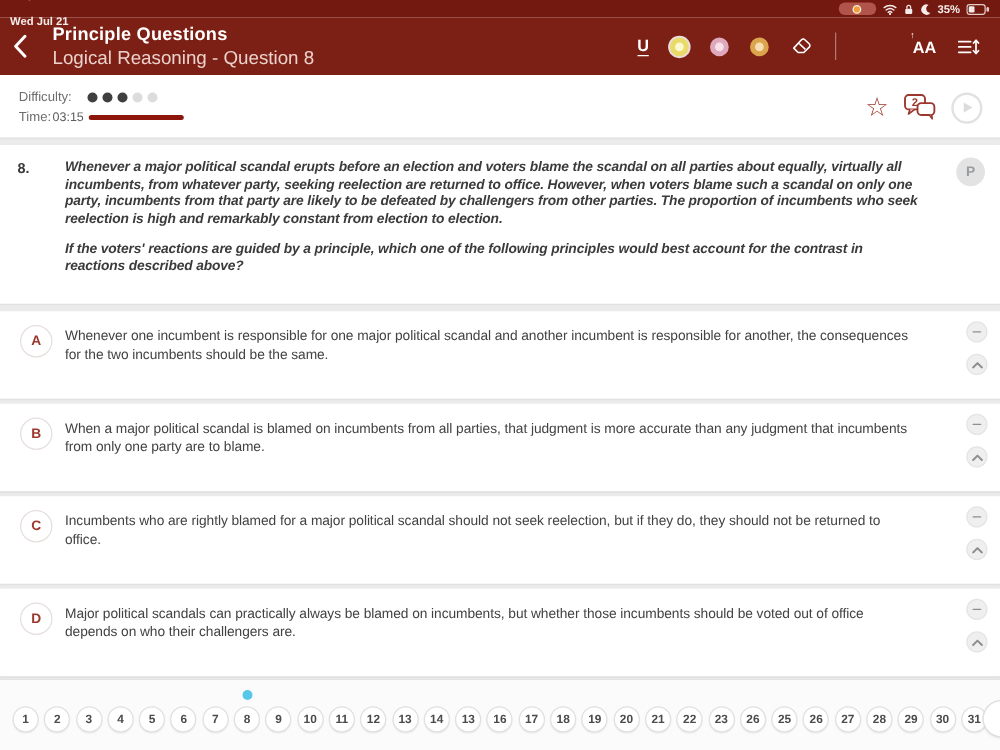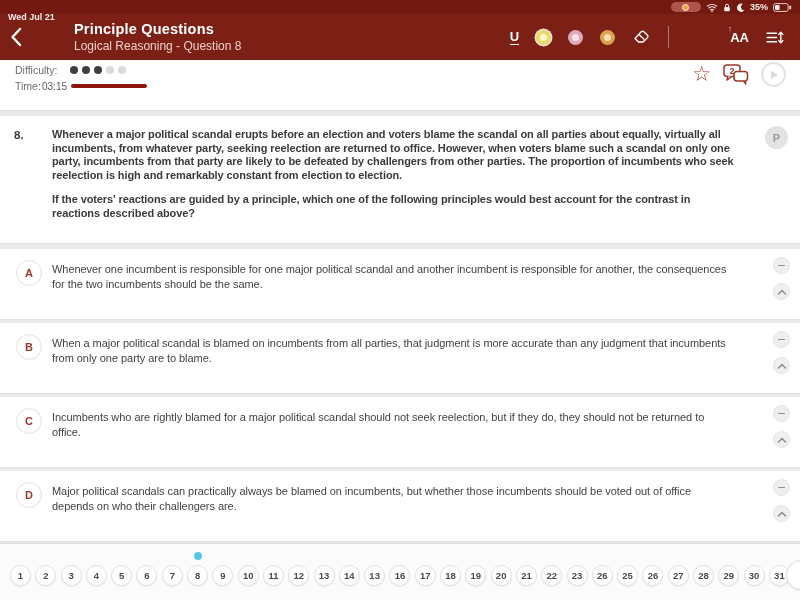--- a/index.html
+++ b/index.html
@@ -21,45 +21,45 @@
   .sb-left{ display:flex; gap:10px;flex-direction:column; }
   .sb-right{ display:flex; align-items:center; gap:5px; }
   .rec-pill{ width:30px; height:10px; border-radius:5px; background:#b1554a;
     display:inline-flex; align-items:center; justify-content:center; }
   .rec-dot{ width:7px; height:7px; border-radius:50%; background:#eda03b; border:1.5px solid #f7efdf; }
   .sb-right svg{ display:block; }
 
   
   .appbar{
     height:46px; background:var(--header-red,#7c1f15);
-    display:flex; align-items:center; padding:0 16px 0 10px; color:#fff;gap:32px;
+    display:flex; align-items:center; padding:0 16px 0 10px; color:#fff;
   }
   .back{ width:26px; height:32px; display:flex; align-items:center; }
   .titles{ margin-left:6px; flex:1; }
   .title{ font-size:14.5px; font-weight:bold; letter-spacing:.2px; }
-  .subtitle{ font-size:12px; color:#ecd2cc; margin-top:2px; }
+  .subtitle{ font-size:15px; color:#ecd2cc; margin-top:2px; }
   .toolbar{ display:flex; align-items:center; gap:17px; }
   .tool.underline{
     color:#fff; font-size:13px; font-weight:bold;
     border-bottom:1.5px solid #fff; padding-bottom:1px; line-height:1;
   }
   .hl{ width:15px; height:15px; border-radius:50%; }
   .hl-yellow{ border:4px solid #e9da69; background:#fcf9cf; }
   .hl-pink  { border:4px solid #dfa9bc; background:#f8e1ea; }
   .hl-orange{ border:4px solid #dca54d; background:#f6dfb4; }
   .hl.selected{ box-shadow:0 0 0 1.5px rgba(255,255,255,.85); }
   .divider{ width:1px; height:22px; background:rgba(255,255,255,.4); }
   .aa{ position:relative; color:#fff; font-size:13px; font-weight:bold; line-height:1;margin-left:44px; }
   .aa-arrow{ position:absolute; top:-6px; left:-2px; font-size:7px; font-weight:normal; }
   .spacing svg{ display:block; }
 
   
   .metabar{
     height:50px; background:#fff; display:flex; justify-content:space-between;
-    align-items:flex-start; padding:2px 14px 0 15px;
+    align-items:center; padding:2px 14px 0 15px;
     box-shadow:0 1px 1px rgba(0,0,0,.05);
   }
   .meta-row{ display:flex; align-items:center; height:16px; }
   .lbl{ font-size:10.5px; color:#6d6d6d; }
   .lbl-diff{ width:55px; }
   .lbl-time{ width:27px; }
   .time-val{ width:29px; font-size:10px; color:#5c5c5c; }
   .dots{ display:inline-flex; gap:4px; align-items:center; }
   .dot{ width:8px; height:8px; border-radius:50%; background:#dcdcdc; }
   .dot.filled{ background:#3f3f3f; }
@@ -76,21 +76,21 @@
   }
   .play-tri{ width:0; height:0; border-left:7px solid #cfcfcf;
     border-top:4.5px solid transparent; border-bottom:4.5px solid transparent; margin-left:2px; }
 
   
   .question-card{
     position:relative; margin-top:6px; height:127px; background:#fff;
     overflow:hidden; box-shadow:0 1px 1px rgba(0,0,0,.05);
   }
   .qnum{ position:absolute; left:14px; top:13px; font-size:11.5px; font-weight:bold; color:#3a3a3a; }
-  .qtext{ margin:12px 62px 0 52px; }
+  .qtext{ margin:12px 62px 0 52px;font-style:italic; }
   .qtext p{
     font-size:11px; font-weight:bold; color:#3b3b3b; line-height:13.5px; letter-spacing:-.1px;
   }
   .qtext p + p{ margin-top:11px; }
   .pbtn{
     position:absolute; right:12px; top:10px; width:23px; height:23px; border-radius:50%;
     background:#e3e3e3; color:#989b9e; font-size:11px; font-weight:bold;
   }
 
   

